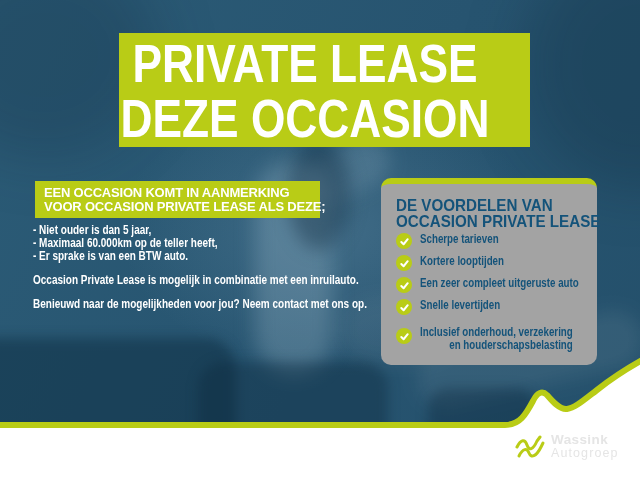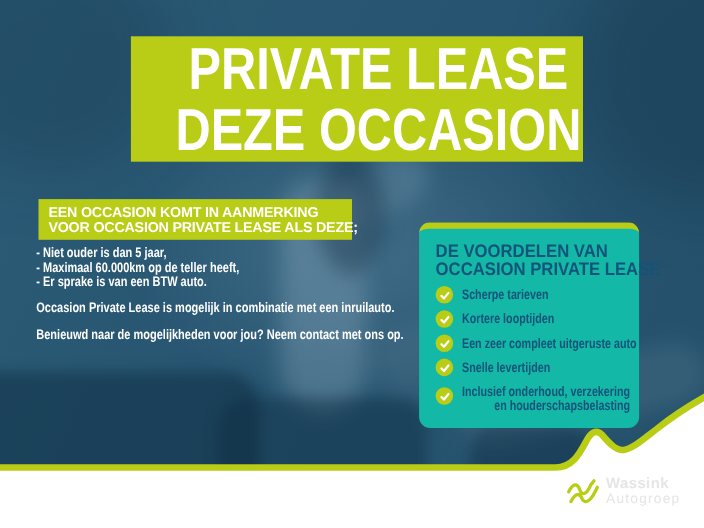--- a/index.html
+++ b/index.html
@@ -21,42 +21,42 @@
   .b-trdark {left:520px;top:-60px;width:240px;height:250px;background:rgba(8,32,50,0.24);border-radius:50%;filter:blur(28px);}
   .b-tldark {left:-70px;top:-50px;width:230px;height:210px;background:rgba(8,32,50,0.20);border-radius:50%;filter:blur(28px);}
   .b-band   {left:415px;top:330px;width:230px;height:58px;background:rgba(255,255,255,0.07);border-radius:30px;filter:blur(9px);transform:rotate(-13deg);}
   .b-midlight{left:340px;top:295px;width:120px;height:70px;background:rgba(255,255,255,0.06);border-radius:40%;filter:blur(10px);}
 
   
   .wave{position:absolute;left:0;top:0;width:640px;height:480px;z-index:5;}
 
   
   .banner{position:absolute;left:119px;top:33px;width:411px;height:114px;background:#b9cc16;z-index:10;
-          display:flex;align-items:center;justify-content:flex-start;}
+          display:flex;align-items:center;justify-content:flex-end;}
   .banner-text{transform:scaleX(0.82);transform-origin:center;
                font-size:54px;line-height:55px;font-weight:bold;color:#ffffff;text-align:center;
                letter-spacing:0px;white-space:nowrap;padding-top:2px;}
 
   
   .lead-box{position:absolute;left:35px;top:181px;width:285px;height:37px;background:#b9cc16;z-index:10;
             color:#ffffff;font-weight:bold;font-size:13px;line-height:13.5px;
             padding:5px 12px 0 9px;box-sizing:border-box;letter-spacing:-0.2px;white-space:nowrap;}
   .left-text{position:absolute;z-index:10;color:#ffffff;font-weight:bold;font-size:12.5px;line-height:13px;}
   .bullets{left:33px;top:224px;}
   .para1{left:33px;top:274px;}
   .para2{left:33px;top:298px;}
   .cond{display:inline-block;transform:scaleX(0.8);transform-origin:left center;white-space:nowrap;}
 
   
-  .card{position:absolute;left:381px;top:178px;width:200px;height:187px;z-index:10;
-        background:#14b8a6;border-top:6px solid #b9cc16;border-radius:10px;box-sizing:border-box;margin-top:24px;}
+  .card{position:absolute;left:381px;top:178px;width:216px;height:187px;z-index:10;
+        background:#a3a3a3;border-top:6px solid #b9cc16;border-radius:10px;box-sizing:border-box;}
   .card-title{position:absolute;left:15px;top:13px;color:#14537a;font-weight:bold;
               font-size:16.5px;line-height:16px;transform:scaleX(0.92);transform-origin:left center;white-space:nowrap;}
   .items{position:absolute;left:15px;top:49px;}
-  .item{display:flex;align-items:center;height:22px;}
+  .item{display:flex;height:22px;}
   .item.multi{align-items:flex-start;height:auto;margin-top:5px;text-align:right;}
   .check{flex:0 0 16px;width:16px;height:16px;border-radius:50%;background:#b9cc16;margin-right:8px;
          display:flex;align-items:center;justify-content:center;}
   .item.multi .check{margin-top:2px;}
   .item-text{color:#14537a;font-weight:bold;font-size:12.5px;line-height:13px;
              transform:scaleX(0.78);transform-origin:left center;white-space:nowrap;}
 
   
   .logo{position:absolute;left:515px;top:433px;z-index:10;display:flex;align-items:flex-start;}
   .logo-w{margin-top:2px;}

